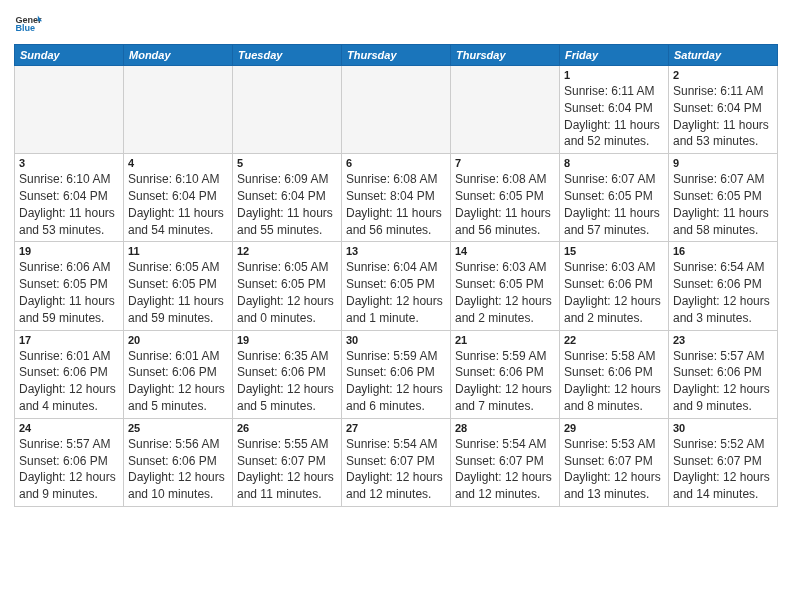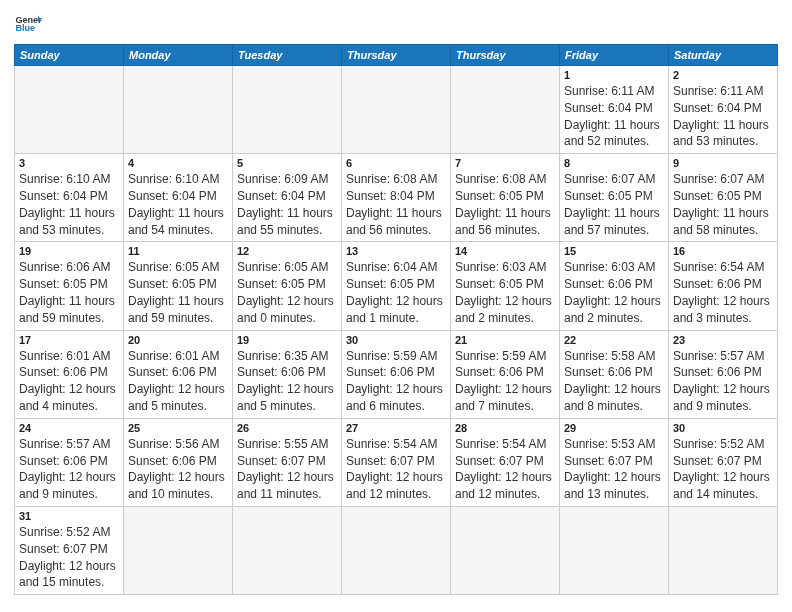--- a/index.html
+++ b/index.html
@@ -336,30 +336,15 @@
 and 13 minutes.</div>
           </td>
           <td>
             <span class="day-number">30</span>
             <div class="day-info">Sunrise: 5:52 AM
 Sunset: 6:07 PM
 Daylight: 12 hours
 and 14 minutes.</div>
           </td>
         </tr>
-        <tr>
-          <td>
-            <span class="day-number">31</span>
-            <div class="day-info">Sunrise: 5:52 AM
-Sunset: 6:07 PM
-Daylight: 12 hours
-and 15 minutes.</div>
-          </td>
-          <td class="empty"></td>
-          <td class="empty"></td>
-          <td class="empty"></td>
-          <td class="empty"></td>
-          <td class="empty"></td>
-          <td class="empty"></td>
-        </tr>
       </tbody>
   </table>
 </div>
 
 </body></html>

